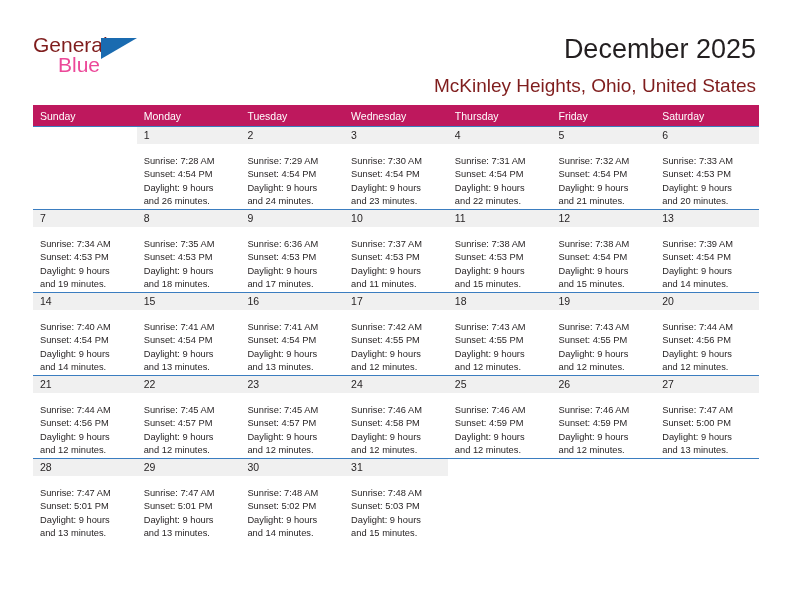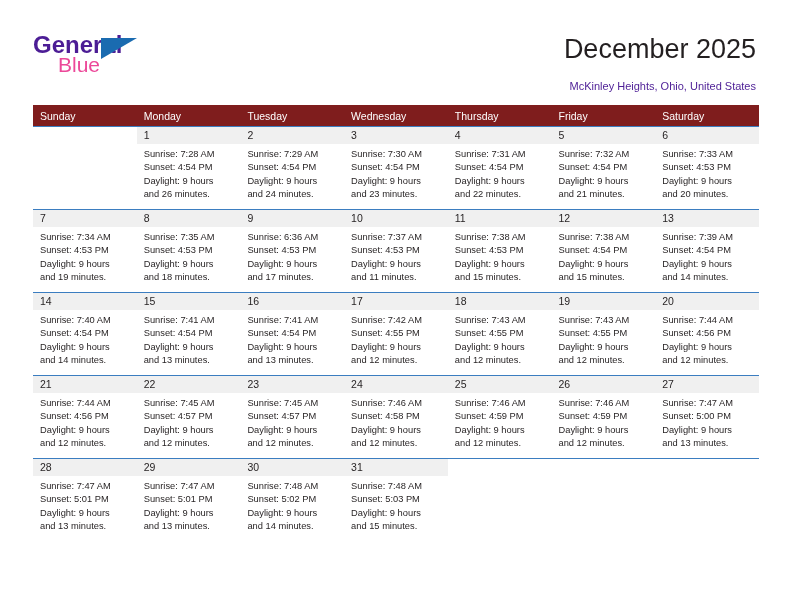--- a/index.html
+++ b/index.html
@@ -31,25 +31,24 @@
   .brand {
     position: absolute;
     left: 33px;
     top: 33px;
     width: 180px;
     height: 50px;
   }
   .brand-general {
     position: absolute;
     left: 0; top: 0;
-    font-size: 24px;
+    font-size: 21px;
     letter-spacing: 0px;
-    color: #4c1d95;
+    color: #7f1d1d;
     line-height: 24px;
-    font-weight: bold;
   }
   .brand-blue {
     position: absolute;
     left: 25px; top: 20px;
     font-size: 21px;
     color: #ec4899;
     line-height: 24px;
   }
   .brand-triangle {
     position: absolute;
@@ -66,43 +65,43 @@
     font-size: 27px;
     color: #231f20;
     line-height: 32px;
     white-space: nowrap;
     text-align: center;
   }
   .subtitle {
     position: absolute;
     right: 36px;
     top: 78px;
-    font-size: 11px;
-    color: #4c1d95;
+    font-size: 19px;
+    color: #7f1d1d;
     line-height: 16px;
     white-space: nowrap;
     text-align: left;
   }
 
   
   .calendar {
     position: absolute;
     left: 33px;
     top: 105px;
     width: 726px;
   }
   table.cal {
     border-collapse: collapse;
     table-layout: fixed;
     width: 726px;
   }
   table.cal col { width: 103.71px; }
 
   thead th {
-    background: #7f1d1d;
+    background: #be185d;
     color: #ffffff;
     font-size: 10.5px;
     font-weight: normal;
     text-align: left;
     padding: 4px 0 4px 7px;
     height: 13px;
     border: none;
   }
 
   td.day {
@@ -117,21 +116,21 @@
 
   .num-band {
     background: #f0f0f0;
     height: 17px;
     line-height: 17px;
     padding-left: 7px;
     font-size: 10.5px;
     color: #231f20;
   }
   .cell-body {
-    padding: 4px 6px 0 7px;
+    padding: 11px 6px 0 7px;
     font-size: 9.3px;
     line-height: 13.4px;
     color: #231f20;
   }
   .cell-body div { white-space: nowrap; }
 </style>
 </head>
 <body>
 
 <div class="page">

